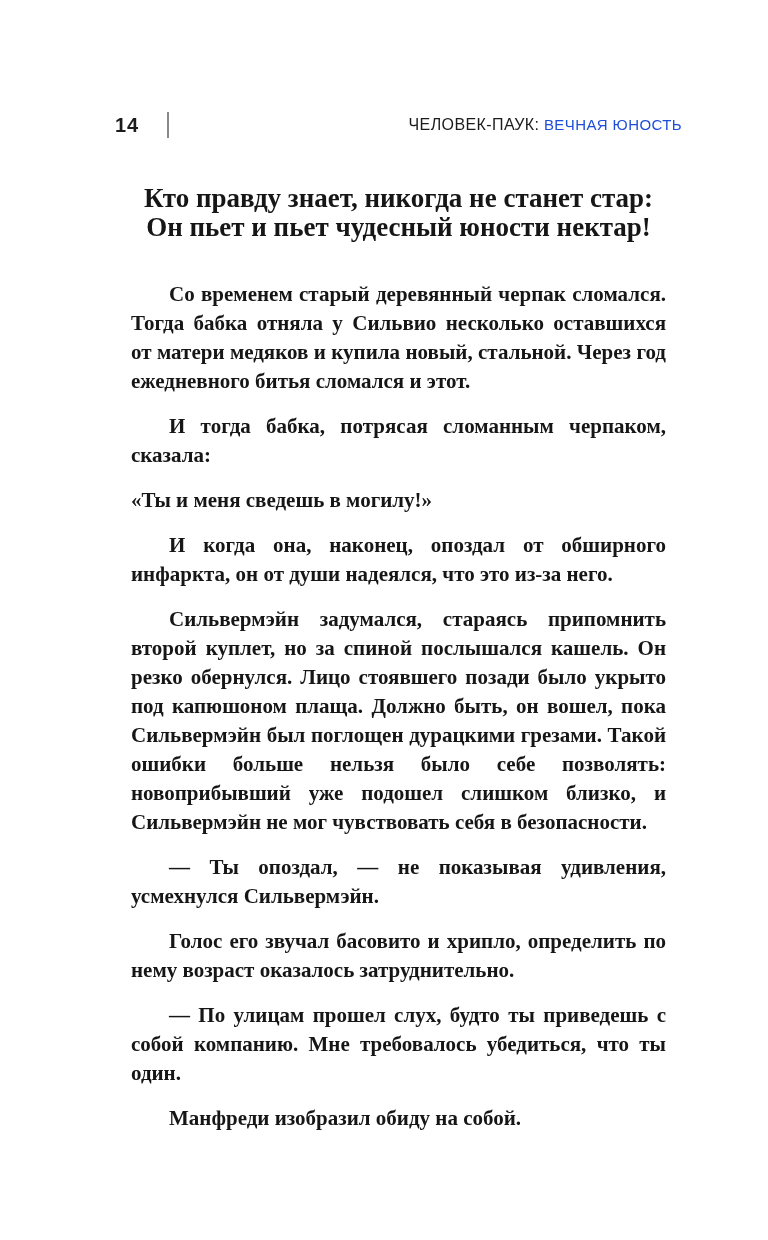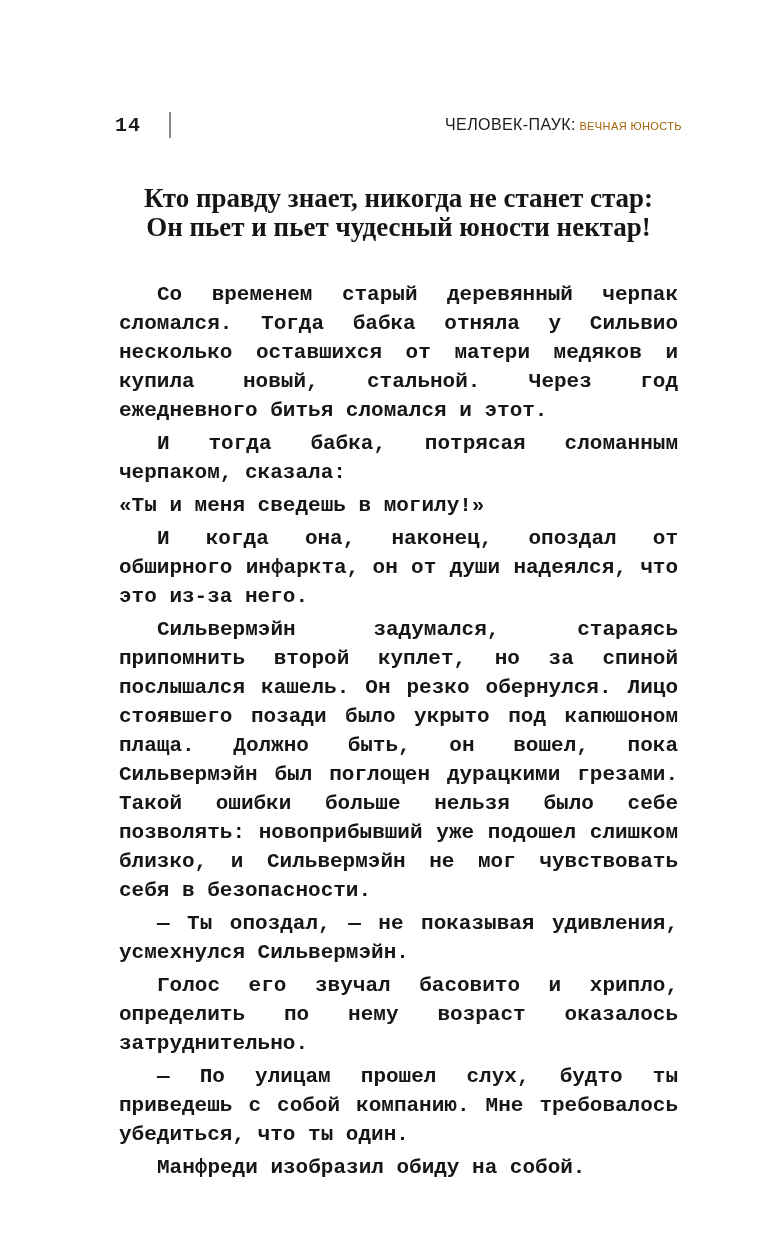--- a/index.html
+++ b/index.html
@@ -29,42 +29,41 @@
   }
   .header-left {
     display: flex;
     align-items: center;
   }
   .page-number {
     font-size: 20px;
     font-weight: bold;
     letter-spacing: 1px;
     color: #1c1c1c;
-    font-family: Liberation Mono, monospace;
   }
   .header-sep {
     display: inline-block;
     width: 2px;
     height: 26px;
     background: #8a8a8a;
     margin-left: 28px;
   }
   .header-title {
     font-size: 16px;
     letter-spacing: 0.4px;
     white-space: nowrap;
     color: #1c1c1c;
   }
   .title-bold {
     font-weight: normal;
   }
   .title-rest {
     font-weight: normal;
-    color: #a16207;
-    font-size: 11px;
+    color: #1d4ed8;
+    font-size: 15px;
   }
   
   .epigraph {
     margin-top: 44px;
     text-align: center;
     font-family: "Liberation Serif", serif;
     font-weight: bold;
     font-size: 27px;
     line-height: 29px;
     color: #161616;
@@ -73,23 +72,22 @@
   .body-text {
     margin-top: 38px;
     font-family: "Liberation Serif", serif;
     font-weight: bold;
     font-size: 21px;
     line-height: 29px;
     text-align: justify;
     color: #161616;
   }
   .body-text p {
-    margin: 4px;
+    margin: 16px;
     text-indent: 38px;
-    font-family: Liberation Mono, monospace;
   }
   .body-text p.no-indent {
     text-indent: 0;
   }
 </style>
 </head>
 <body>
 
 <div class="page">
 

